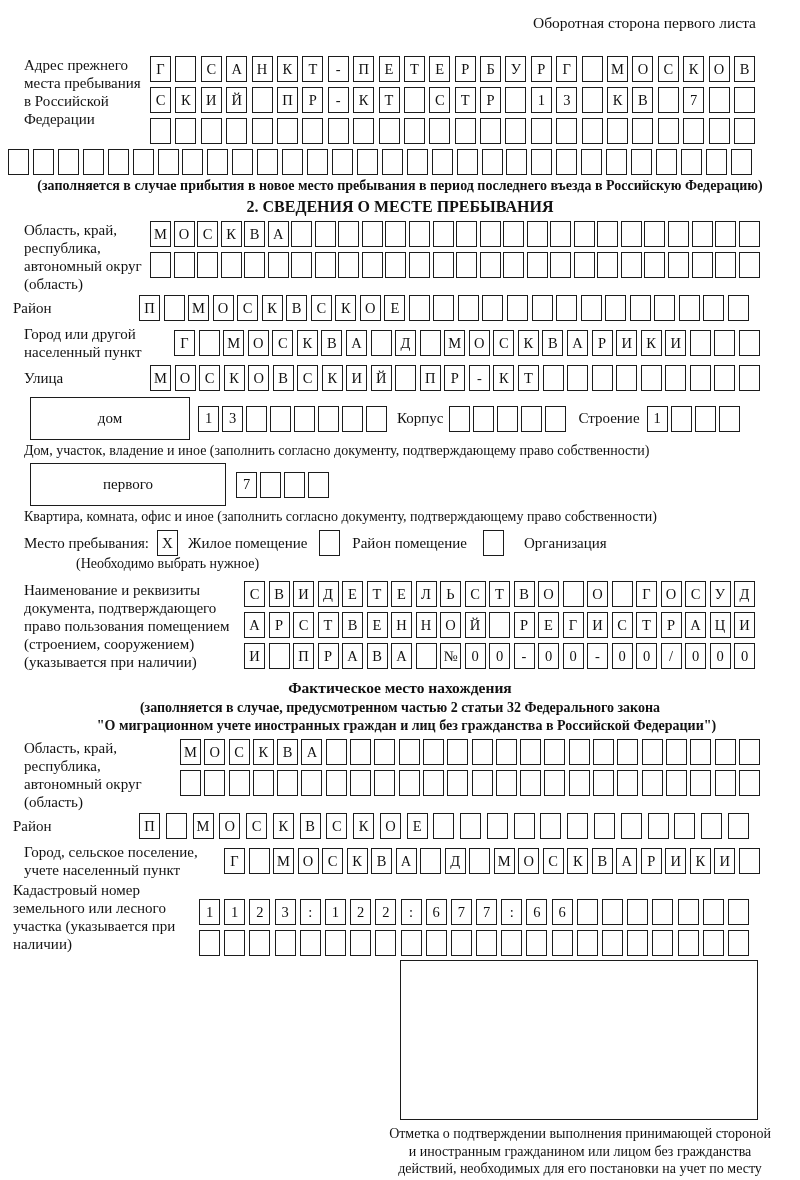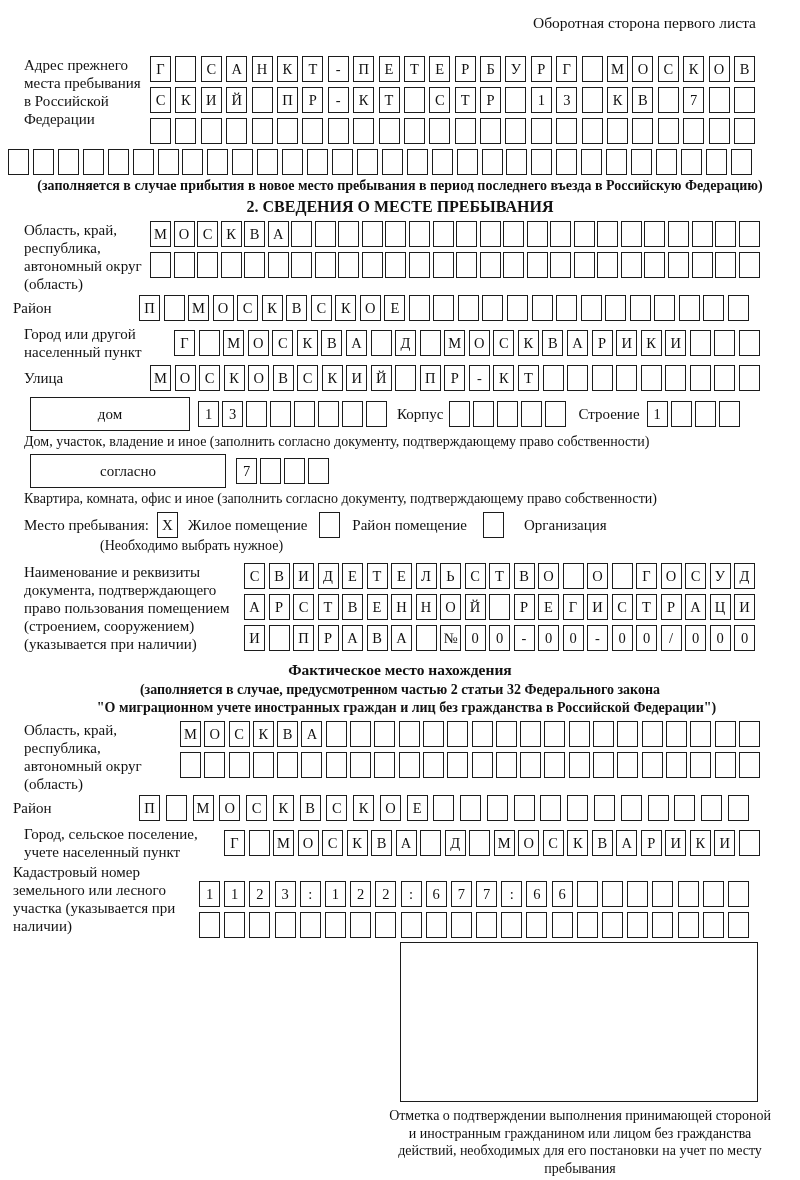--- a/index.html
+++ b/index.html
@@ -24,21 +24,21 @@
   .cbox {
     width:21px; height:26px; border:1.5px solid #1c1c1c; flex:0 0 auto;
     display:flex; align-items:center; justify-content:center;
     font-size:14.5px; font-family:"Liberation Serif", serif;
   }
   .fullrow { margin-left:8px; margin-top:5px; }
   .caption { font-size:14px; line-height:16px; }
   .center { text-align:center;font-weight:bold; }
   .cap-left { margin-left:24px; }
   .sec-title { text-align:center; font-weight:bold; font-size:16px; }
-  .namebox { height:34px; border:1.5px solid #1c1c1c; display:flex;
+  .namebox { height:43px; border:1.5px solid #1c1c1c; display:flex;
     align-items:center; justify-content:center; font-size:15px; flex:0 0 auto; }
   .inline-lbl { font-size:15px; flex:0 0 auto; }
   .chk { width:21px; height:26px; border:1.5px solid #1c1c1c; flex:0 0 auto;
     display:flex; align-items:center; justify-content:center; font-size:15px; }
   .mesto-row { display:flex; align-items:center; margin-left:24px; }
   .stamp-box { width:358px; height:160px; border:1.5px solid #1c1c1c;
     margin-left:400px; }
   .stamp-note { width:392px; margin-left:384px; text-align:center;
     font-size:14px; line-height:17.5px; margin-top:5px; }
   .mt2{margin-top:2px;margin-left:13px;} .mt3{margin-top:3px;} .mt4{margin-top:4px;}
@@ -347,40 +347,40 @@
   <div class="boxrow fixedgap" style="margin-left:7px;">
       <span class="cbox">1</span>
       <span class="cbox"></span>
       <span class="cbox"></span>
       <span class="cbox"></span>
     </div>
 </div>
 <div class="caption cap-left mt3">Дом, участок, владение и иное (заполнить согласно документу, подтверждающему право собственности)</div>
 
 <div class="frow vc mt4" style="margin-left:30px;">
-  <div class="namebox" style="width:196px;">согласно</div>
+  <div class="namebox" style="width:196px;">первого</div>
   <div class="boxrow fixedgap" style="margin-left:10px;">
       <span class="cbox">7</span>
       <span class="cbox"></span>
       <span class="cbox"></span>
       <span class="cbox"></span>
     </div>
 </div>
 <div class="caption cap-left mt3">Квартира, комната, офис и иное (заполнить согласно документу, подтверждающему право собственности)</div>
 
 <div class="mesto-row mt5">
   <span class="inline-lbl">Место пребывания:</span>
   <span class="chk" style="margin-left:8px;">X</span>
   <span class="inline-lbl" style="margin-left:10px;">Жилое помещение</span>
   <span class="chk" style="margin-left:12px;"></span>
   <span class="inline-lbl" style="margin-left:12px;">Район помещение</span>
   <span class="chk" style="margin-left:16px;"></span>
   <span class="inline-lbl" style="margin-left:20px;">Организация</span>
 </div>
-<div class="caption" style="margin-left:100px;">(Необходимо выбрать нужное)</div>
+<div class="caption" style="margin-left:76px;">(Необходимо выбрать нужное)</div>
 
 <div class="frow mt9">
   <div class="lbl w220">Наименование и реквизиты документа, подтверждающего право пользования помещением (строением, сооружением) (указывается при наличии)</div>
   <div class="rows">
     <div class="boxrow bw511">
         <span class="cbox">С</span>
         <span class="cbox">В</span>
         <span class="cbox">И</span>
         <span class="cbox">Д</span>
         <span class="cbox">Е</span>

